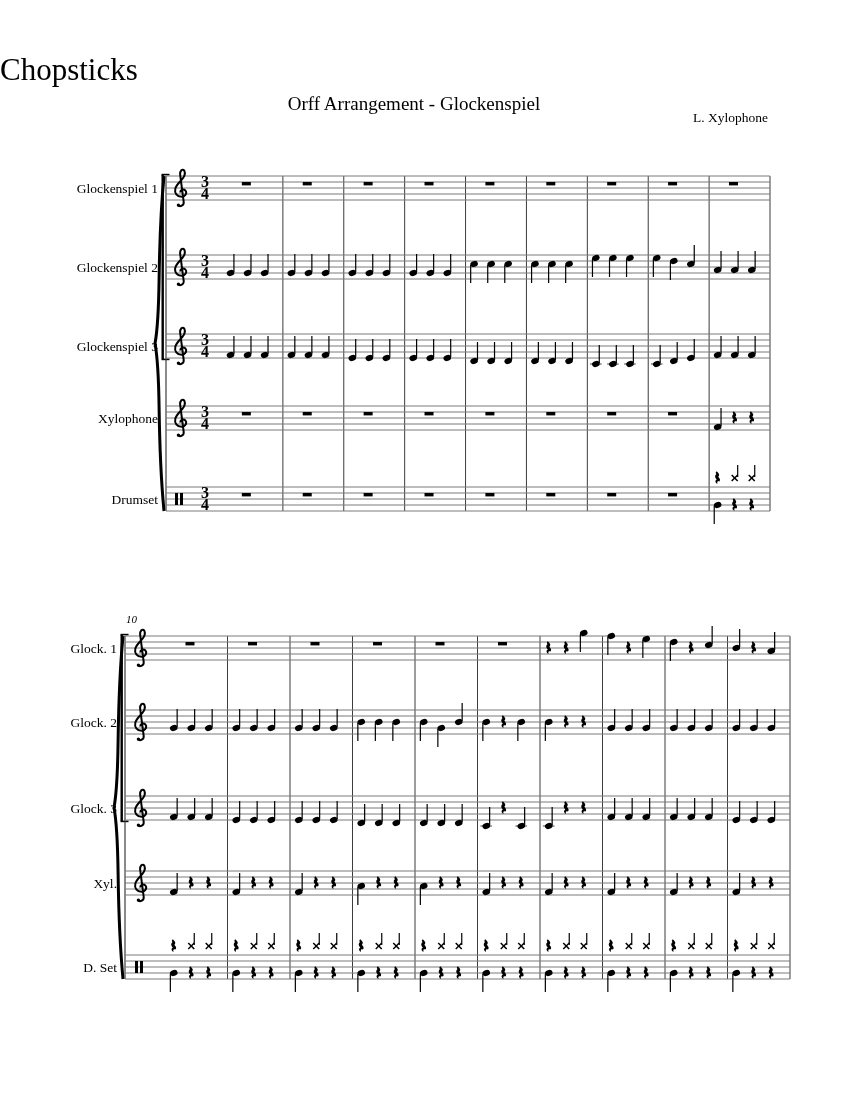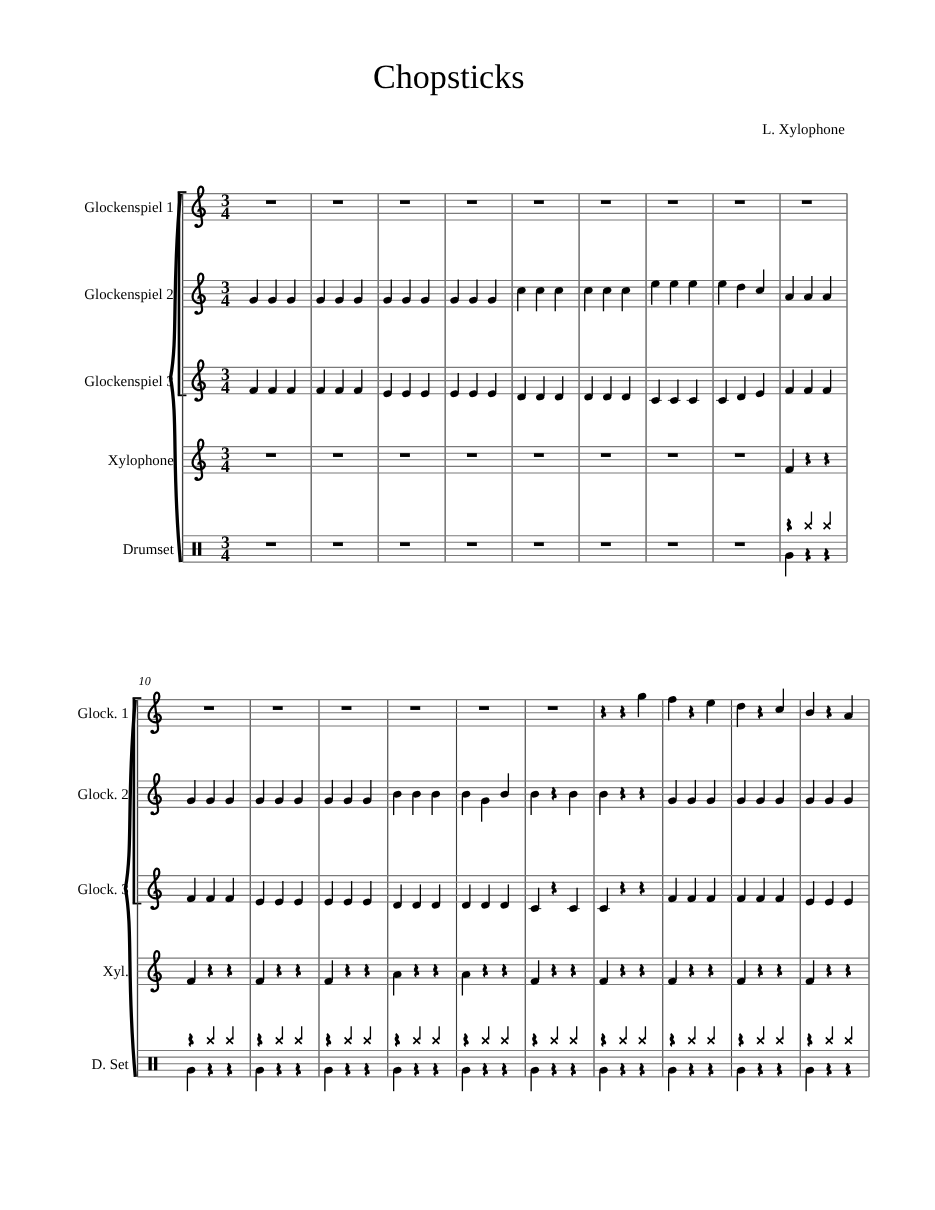--- a/index.html
+++ b/index.html
@@ -1,30 +1,31 @@
 <!DOCTYPE html>
 <html><head>
 <meta charset="utf-8">
 <style>
   html,body{margin:0;padding:0;background:#ffffff;}
   .page{position:relative;width:850px;height:1100px;background:#fff;overflow:hidden;
         font-family:"Liberation Serif","DejaVu Serif",serif;color:#000;}
-  .title{position:absolute;top:52px;left:0;width:816px;text-align:center;font-size:31px;}
+  .title{position:absolute;top:52px;left:0;width:816px;font-size:31px;}
   .subtitle{position:absolute;top:93px;left:0;width:828px;text-align:center;font-size:19px;}
   .composer{position:absolute;top:110px;right:82px;font-size:13.5px;}
   svg{position:absolute;left:0;top:0;}
   .slabel{font-family:"Liberation Serif","DejaVu Serif",serif;font-size:13.5px;fill:#000;}
   .ts{font-family:"Liberation Serif","DejaVu Serif",serif;font-size:16px;font-weight:bold;fill:#000;}
   .mnum{font-family:"Liberation Serif","DejaVu Serif",serif;font-size:11px;font-style:italic;fill:#000;}
 </style>
 </head>
 <body>
 
 <div class="page">
   <div class="title">Chopsticks</div>
+  <div class="subtitle">Orff Arrangement - Glockenspiel</div>
   <div class="composer">L. Xylophone</div>
   <svg id="score-svg" width="850" height="1100" viewBox="0 0 850 1100">
       <g>
         <path d="M164,176 C156,259.75 162,306.65 155,343.5 C162,380.35 156,427.25 164,511" stroke="#000" stroke-width="3" fill="none"></path>
         <rect x="161.5" y="175" width="2.4" height="184" fill="#000"></rect>
         <rect x="161.5" y="173.8" width="8" height="1.6" fill="#000"></rect>
         <rect x="161.5" y="358.6" width="8" height="1.6" fill="#000"></rect>
         <line x1="166" y1="176" x2="166" y2="511" stroke="#3c3c3c" stroke-width="1.2"></line>
         <line x1="282.8888888888889" y1="176" x2="282.8888888888889" y2="511" stroke="#3c3c3c" stroke-width="1"></line>
         <line x1="343.77777777777777" y1="176" x2="343.77777777777777" y2="511" stroke="#3c3c3c" stroke-width="1"></line>

